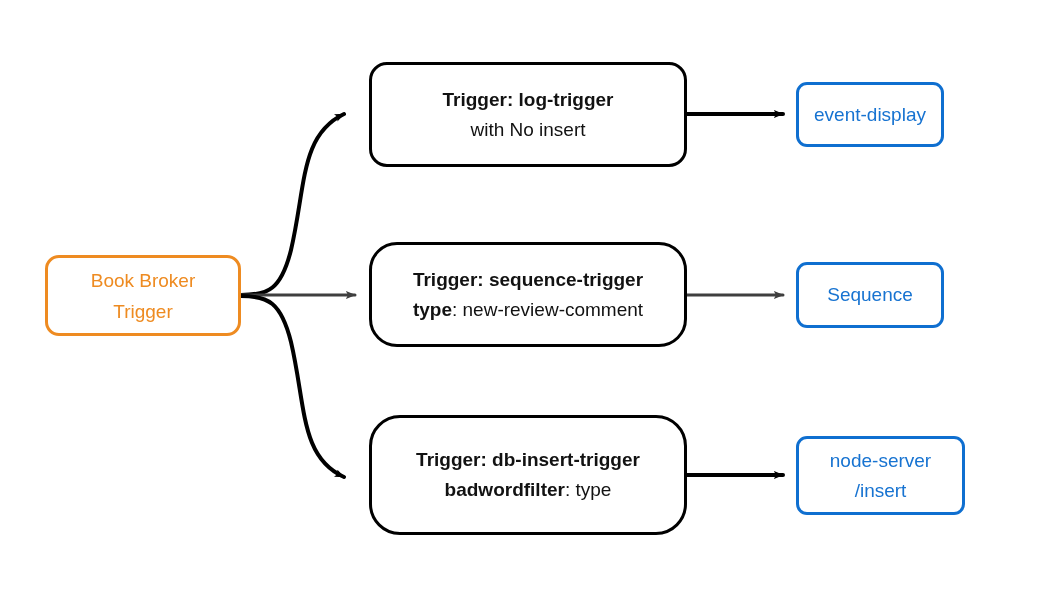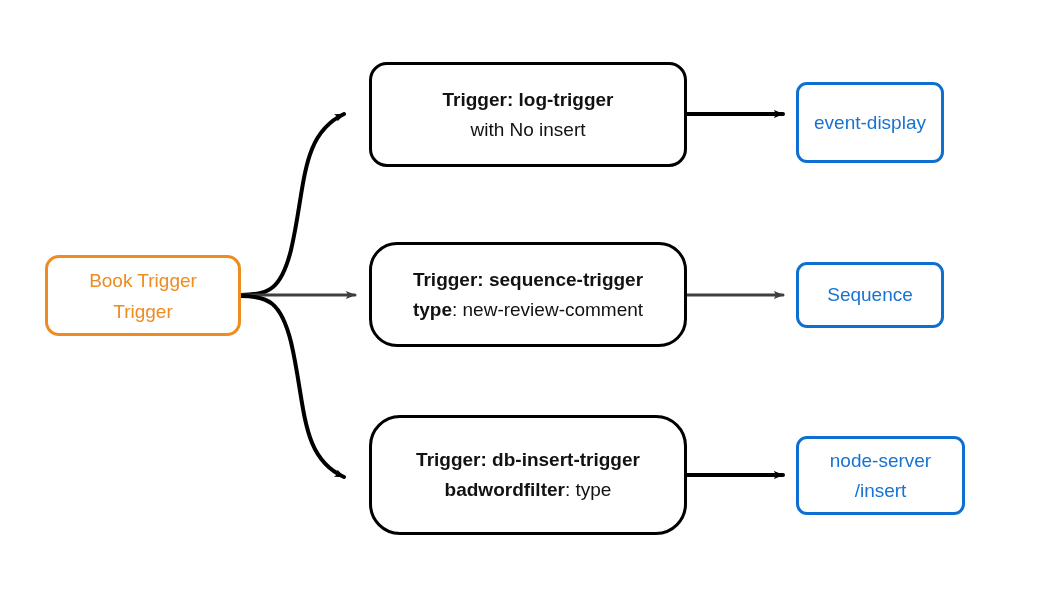--- a/index.html
+++ b/index.html
@@ -82,40 +82,40 @@
     <path d="M241,296 C268,296 281,302 291,342 C306,406 300,457 344,477" fill="none" stroke="#000000" stroke-width="4" stroke-linecap="round" marker-end="url(#arrow-black)"></path>
 
     <path d="M687,114 L783,114" fill="none" stroke="#000000" stroke-width="4" stroke-linecap="round" marker-end="url(#arrow-black)"></path>
 
     <path d="M687,295 L783,295" fill="none" stroke="#3f3f3f" stroke-width="3" stroke-linecap="round" marker-end="url(#arrow-gray)"></path>
 
     <path d="M687,475 L783,475" fill="none" stroke="#000000" stroke-width="4" stroke-linecap="round" marker-end="url(#arrow-black)"></path>
   </svg>
 
   <div class="node node-broker" style="left:45px; top:255px; width:196px; height:81px;">
-    <span class="line">Book Trigger</span>
+    <span class="line">Book Broker</span>
     <span class="line">Trigger</span>
   </div>
 
   <div class="node node-trigger" style="left:369px; top:62px; width:318px; height:105px;">
     <span class="line b">Trigger: log-trigger</span>
     <span class="line"><span class="b"></span><span>with No insert</span></span>
   </div>
 
   <div class="node node-trigger" style="left:369px; top:242px; width:318px; height:105px;border-radius:28px;">
     <span class="line b">Trigger: sequence-trigger</span>
     <span class="line"><span class="b">type</span><span>: new-review-comment</span></span>
   </div>
 
   <div class="node node-trigger" style="left:369px; top:415px; width:318px; height:120px;border-radius:31px;">
     <span class="line b">Trigger: db-insert-trigger</span>
     <span class="line"><span class="b">badwordfilter</span><span>: type</span></span>
   </div>
 
-  <div class="node node-sink" style="left:796px; top:82px; width:148px; height:81px;">
+  <div class="node node-sink" style="left:796px; top:82px; width:148px; height:65px;">
     <span class="line">event-display</span>
   </div>
 
   <div class="node node-sink" style="left:796px; top:262px; width:148px; height:66px;">
     <span class="line">Sequence</span>
   </div>
 
   <div class="node node-sink" style="left:796px; top:436px; width:169px; height:79px;">
     <span class="line">node-server</span>
     <span class="line">/insert</span>

